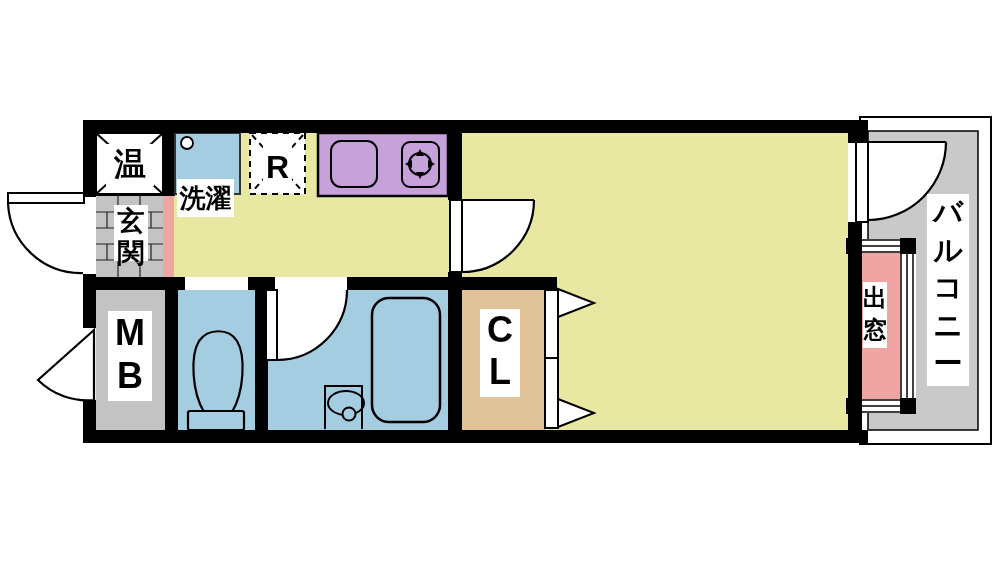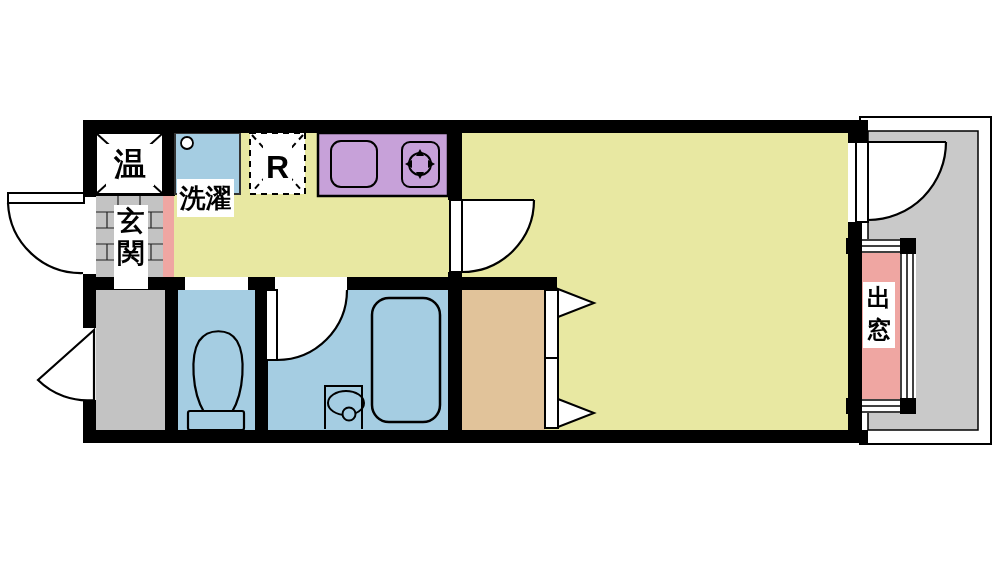--- a/index.html
+++ b/index.html
@@ -13,27 +13,27 @@
     display:flex;align-items:center;justify-content:center;
     white-space:nowrap;z-index:5;
   }
   .v{
     display:block;white-space:normal;word-break:break-all;
     text-align:center;
   }
   .lbl-on{left:106px;top:144px;width:48px;height:42px;font-size:32px;}
   .lbl-laundry{left:177px;top:151px;width:57px;height:38px;font-size:26px;margin-top:28px;}
   .lbl-r{left:263px;top:146px;width:29px;height:42px;font-size:32px;}
-  .lbl-genkan{left:114px;top:205px;width:34px;height:84px;font-size:27px;line-height:1.2;}
+  .lbl-genkan{left:114px;top:205px;width:34px;height:56px;font-size:27px;line-height:1.2;}
   .lbl-mb{left:108px;top:311px;width:44px;height:90px;font-size:36px;line-height:1.2;}
   .lbl-wc{left:196px;top:307px;width:46px;height:86px;font-size:36px;line-height:1.18;}
   .lbl-bath{left:320px;top:336px;width:80px;height:40px;font-size:31px;}
   .lbl-cl{left:480px;top:309px;width:40px;height:88px;font-size:36px;line-height:1.18;}
   .lbl-room{left:645px;top:265px;width:118px;height:48px;font-size:38px;}
-  .lbl-bay{left:863px;top:282px;width:32px;height:66px;font-size:24px;line-height:1.35;}
+  .lbl-bay{left:863px;top:282px;width:24px;height:66px;font-size:24px;line-height:1.35;}
   .lbl-balcony{left:927px;top:194px;width:42px;height:192px;font-size:29px;line-height:1.3;}
 </style>
 </head>
 <body>
 
 <div id="canvas">
 
 <svg id="plan-svg" viewBox="0 0 1000 562">
 
   <rect x="860" y="117" width="131" height="327" fill="#ffffff" stroke="#000" stroke-width="2"></rect>
@@ -186,15 +186,18 @@
     <rect x="545" y="358" width="13" height="70"></rect>
     <path d="M558 289 L594 303 L558 317 Z"></path>
     <path d="M558 399 L594 413 L558 427 Z"></path>
   </g>
 </svg>
 
 <div class="lbl lbl-on">温</div>
 <div class="lbl lbl-laundry">洗濯</div>
 <div class="lbl lbl-r">R</div>
 <div class="lbl v lbl-genkan">玄関</div>
+<div class="lbl v lbl-mb">MB</div>
+<div class="lbl v lbl-cl">CL</div>
 <div class="lbl v lbl-bay">出窓</div>
+<div class="lbl v lbl-balcony">バルコニー</div>
 
 </div>
 
 </body></html>

